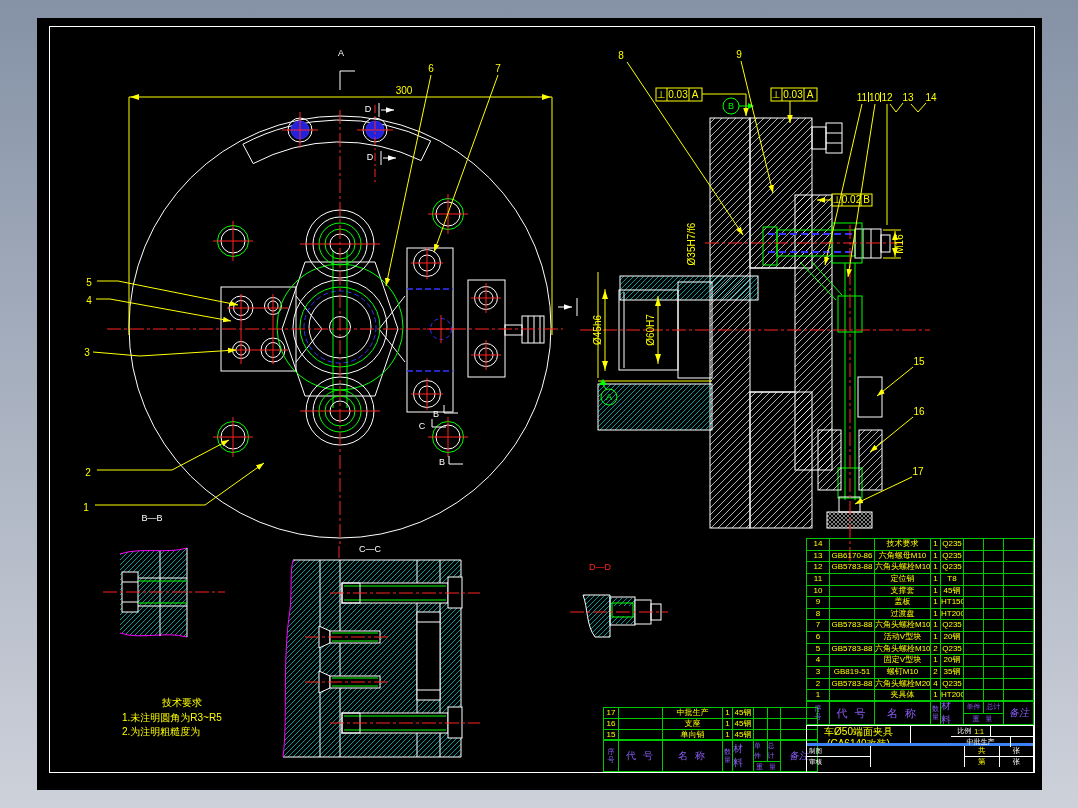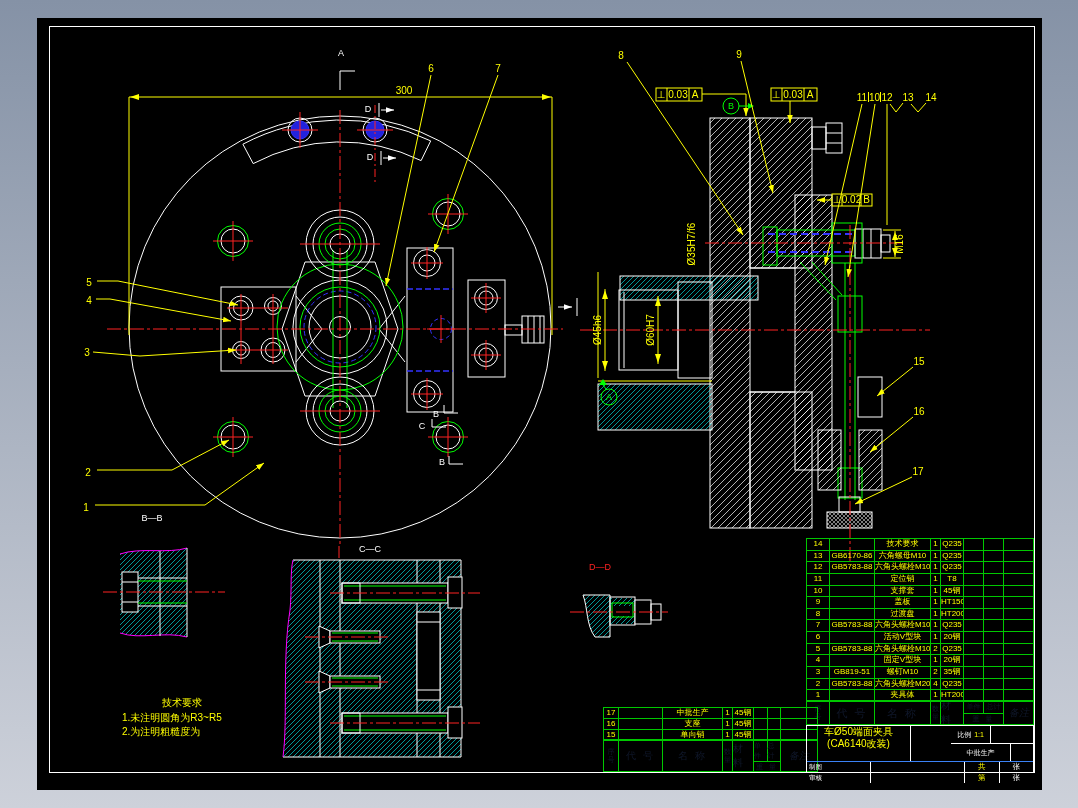--- a/index.html
+++ b/index.html
@@ -16,36 +16,36 @@
   
   .cadtbl{position:absolute;box-sizing:border-box;border:1px solid #00c800;background:transparent;}
   .cadtbl .trow{display:grid;box-sizing:border-box;border-bottom:1px solid #00c800;}
   .cadtbl .trow:last-child{border-bottom:none;}
   .cadtbl .trow>div{box-sizing:border-box;border-right:1px solid #00c800;color:#ffff00;
       font-size:8px;line-height:10.5px;text-align:center;overflow:hidden;white-space:nowrap;}
   .cadtbl .trow>div:last-child{border-right:none;}
   #bom-right .trow{grid-template-columns:23px 45px 56px 10px 23px 20px 20px 29px;height:11.64px;}
   #bom-left  .trow{grid-template-columns:15px 44px 60px 10px 21px 14px 13px 36px;height:11px;}
 
-  .hdr{position:absolute;box-sizing:border-box;border:1px solid #00c800;display:grid;color:#0f172a;}
+  .hdr{position:absolute;box-sizing:border-box;border:1px solid #00c800;display:grid;color:#8b5cf6;}
   .hdr>div{box-sizing:border-box;border-right:1px solid #00c800;display:flex;align-items:center;justify-content:center;overflow:hidden;}
   .hdr>div:last-child{border-right:none;font-style:italic;}
   .hdr .stack{flex-direction:column;font-size:7px;line-height:8px;}
   .hdr .big{font-size:11px;letter-spacing:2px;white-space:nowrap;}
   .hdr .wcell{flex-direction:column;padding:0;}
   .hdr .wtop{display:flex;width:100%;flex:1;border-bottom:1px solid #00c800;}
   .hdr .wtop span{flex:1;display:flex;align-items:center;justify-content:center;font-size:7px;border-right:1px solid #00c800;}
   .hdr .wtop span:last-child{border-right:none;}
   .hdr .wbot{flex:1;display:flex;align-items:center;justify-content:center;font-size:7px;letter-spacing:2px;}
   .hdr .sm{font-size:10px;}
 
   
   #tblock{position:absolute;left:806px;top:725px;width:228px;height:48px;box-sizing:border-box;
           border:1px solid #ffffff;color:#ffff00;}
-  #tblock .r1{display:flex;height:36px;border-bottom:1px solid #3b82f6;box-sizing:border-box;gap:40px;}
+  #tblock .r1{display:flex;height:20px;border-bottom:3px solid #3b82f6;box-sizing:border-box;gap:40px;}
   #tblock .titlecell{width:104px;border-right:1px solid #fff;box-sizing:border-box;text-align:center;
           font-size:10px;line-height:12px;color:#ffff00;white-space:nowrap;overflow:hidden;}
   #tblock .rgt{flex:1;display:flex;flex-direction:column;}
   #tblock .ra{display:flex;flex:1;border-bottom:1px solid #fff;box-sizing:border-box;}
   #tblock .ra .sc{width:40px;border-right:1px solid #fff;box-sizing:border-box;display:flex;align-items:center;justify-content:center;gap:3px;font-size:7px;}
   #tblock .ra .sc .lab{color:#fff;}
   #tblock .rb{flex:1;display:flex;}
   #tblock .rb .batch{width:60px;border-right:1px solid #fff;box-sizing:border-box;display:flex;align-items:center;justify-content:center;font-size:7px;color:#fff;white-space:nowrap;}
   #tblock .r2{display:flex;height:21px;}
   #tblock .sign{width:64px;border-right:1px solid #fff;box-sizing:border-box;display:flex;flex-direction:column;}

